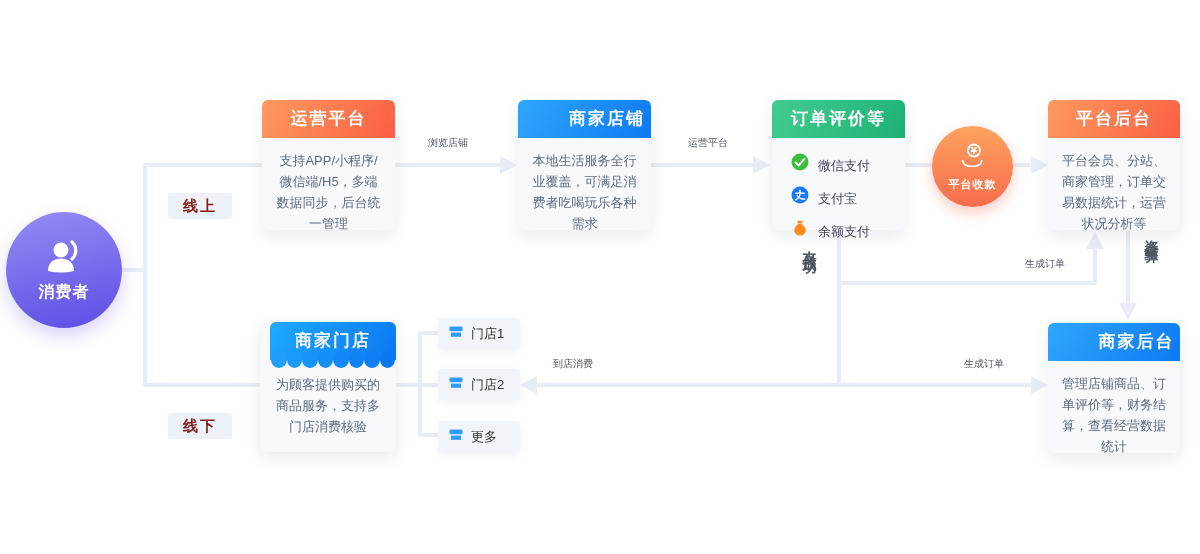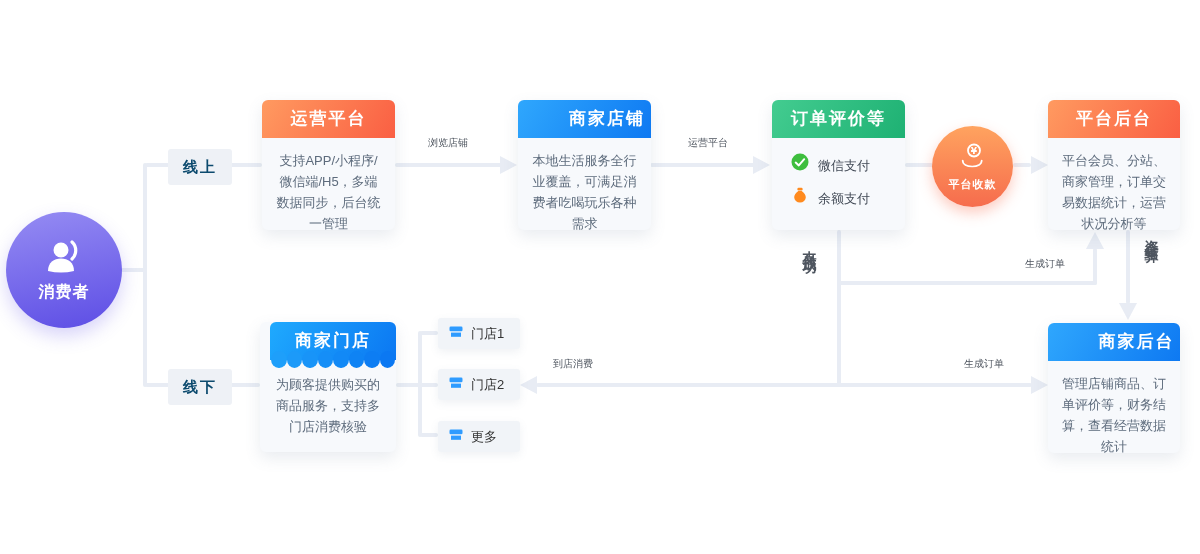--- a/index.html
+++ b/index.html
@@ -28,23 +28,23 @@
   
   .consumer{
     position:absolute;left:6px;top:212px;width:116px;height:116px;border-radius:50%;
     background:linear-gradient(168deg,#9187F2 8%,#6152E6 92%);
     display:flex;flex-direction:column;align-items:center;justify-content:center;
     box-shadow:0 8px 18px rgba(99,84,230,.25);z-index:2;
   }
   .consumer .label{color:#fff;font-size:16px;font-weight:bold;letter-spacing:1px;margin-top:0;}
   
   .tag{
-    position:absolute;width:64px;height:36px;background:#EEF1F6;border-radius:3px;
+    position:absolute;width:64px;height:26px;background:#EEF1F6;border-radius:3px;
     display:flex;align-items:center;justify-content:center;
-    font-size:15px;font-weight:bold;color:#0c4a6e;letter-spacing:2px;z-index:2;
+    font-size:15px;font-weight:bold;color:#7f1d1d;letter-spacing:2px;z-index:2;margin-top:44px;
   }
   
   .card{
     position:absolute;border-radius:6px;background:var(--body-bg);
     box-shadow:0 6px 16px rgba(100,120,150,.14);z-index:2;
   }
   .card-header{
     height:38px;line-height:38px;text-align:center;color:#fff;
     font-size:17px;font-weight:bold;letter-spacing:2px;
     border-radius:6px 6px 0 0;position:relative;
@@ -132,20 +132,29 @@
         <svg width="18" height="18" viewBox="0 0 18 18">
           <circle cx="9" cy="9" r="8.5" fill="#3EBE3E"></circle>
           <polyline points="4.7,9.6 7.8,12.4 13.2,6.2" stroke="#fff" stroke-width="2" fill="none" stroke-linecap="round" stroke-linejoin="round"></polyline>
         </svg>
       </span>
       <span>微信支付</span>
     </div>
     <div class="pay-row">
       <span>
         <svg width="18" height="18" viewBox="0 0 18 18">
+          <circle cx="9" cy="9" r="8.5" fill="#1677FF"></circle>
+          <path d="M4.8 7.3 h8.4 M9 4.2 v3 c0 3.6 -2.4 5.6 -4.6 6.6 M6.3 9.6 c2.2 3 4.8 3.6 7.6 3.6" stroke="#fff" stroke-width="1.4" fill="none" stroke-linecap="round"></path>
+        </svg>
+      </span>
+      <span>支付宝</span>
+    </div>
+    <div class="pay-row">
+      <span>
+        <svg width="18" height="18" viewBox="0 0 18 18">
           <rect x="6.4" y="1.8" width="5.2" height="2.6" rx="1.2" fill="#FF8A1E"></rect>
           <path d="M7.3 5 h3.4 c2.6 2 4.1 4 4.1 6.3 a5.8 5.2 0 0 1 -11.6 0 c0-2.3 1.5-4.3 4.1-6.3 z" fill="#FF8A1E"></path>
         </svg>
       </span>
       <span>余额支付</span>
     </div>
   </div>
 </div>
 
 <div class="hline" style="left:905px;top:163px;width:28px;"></div>

